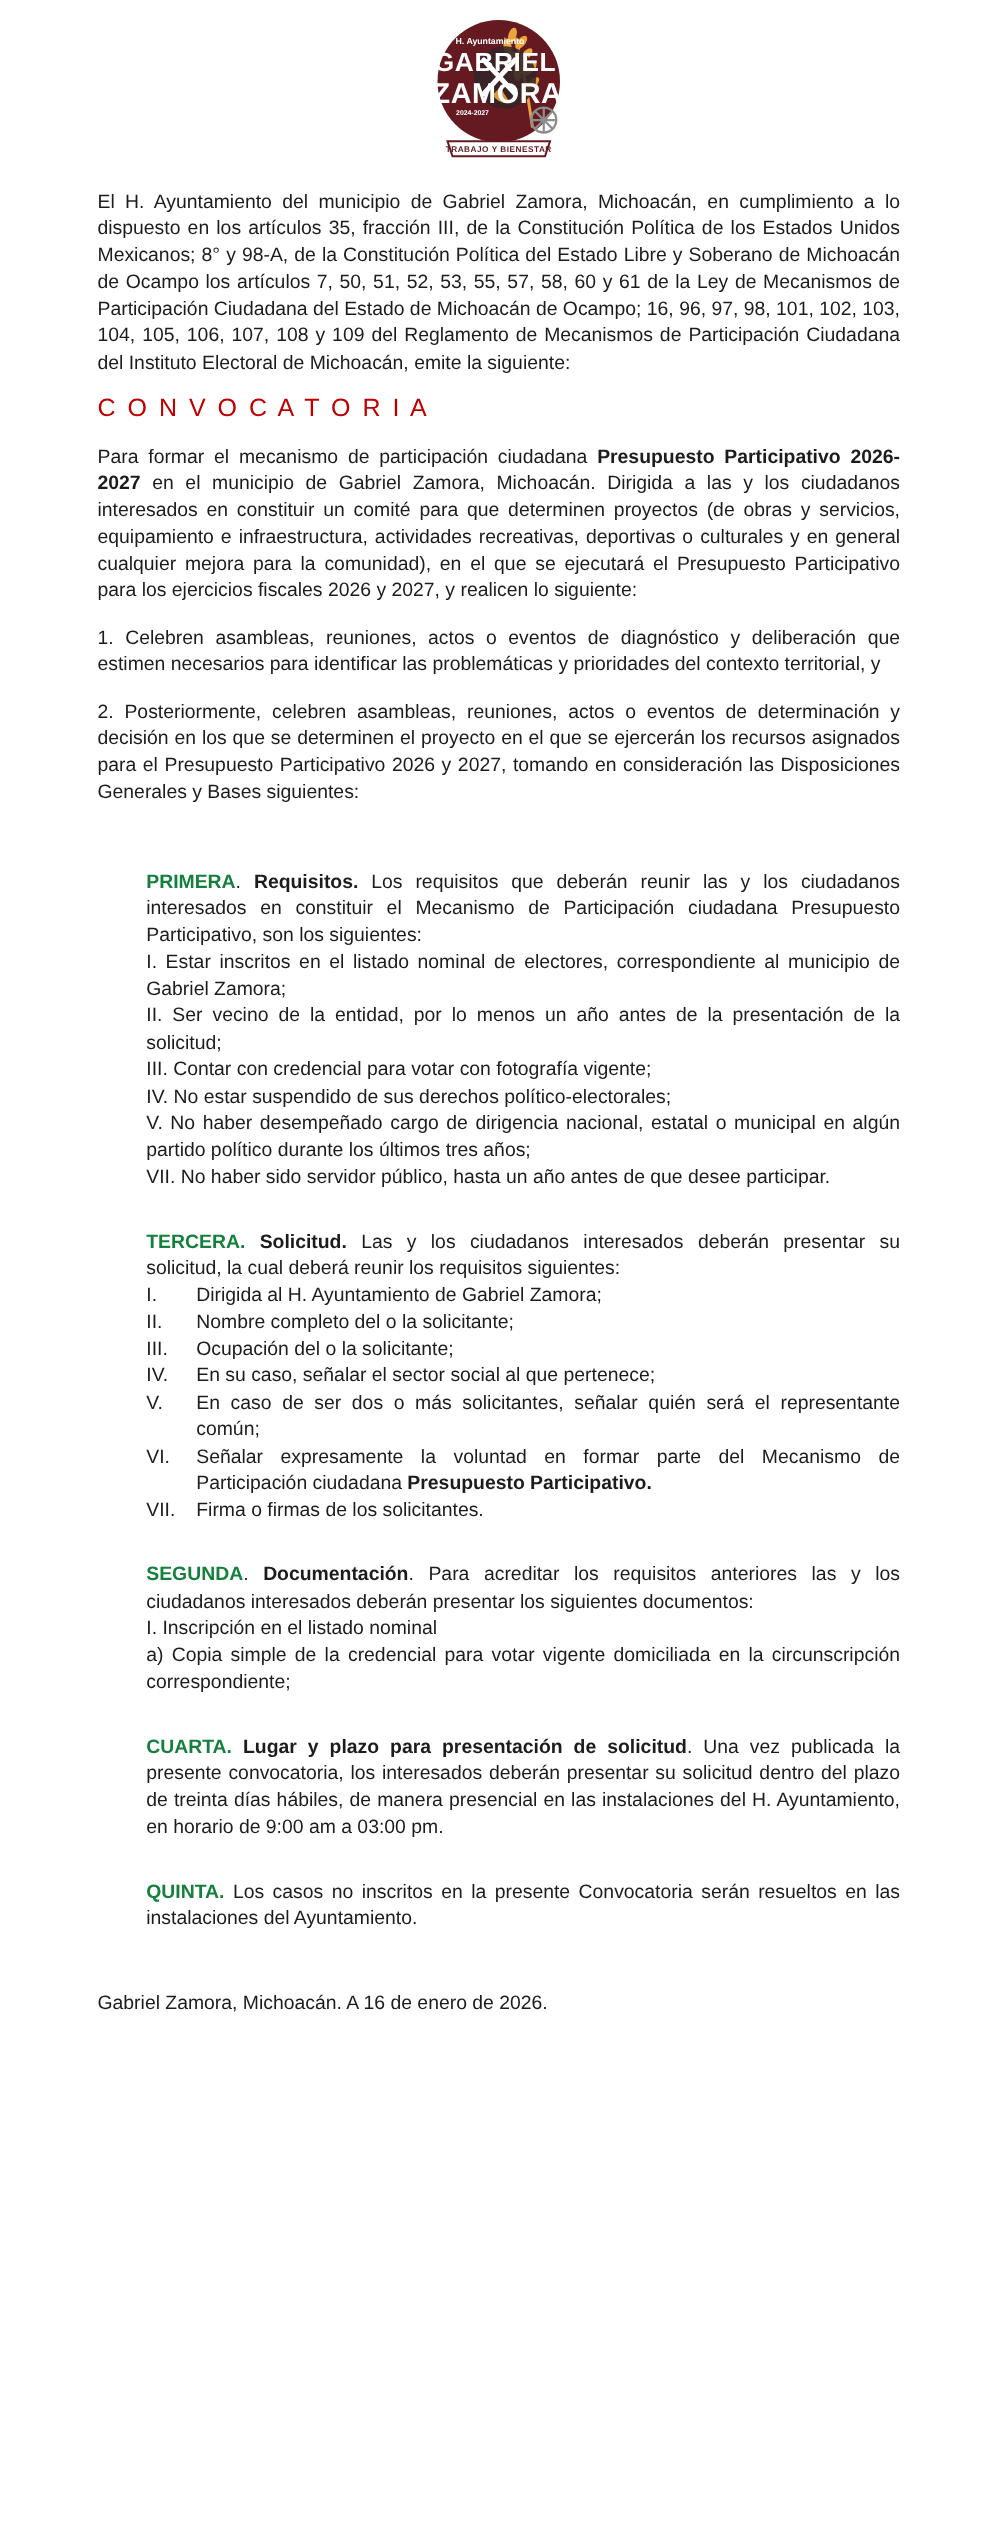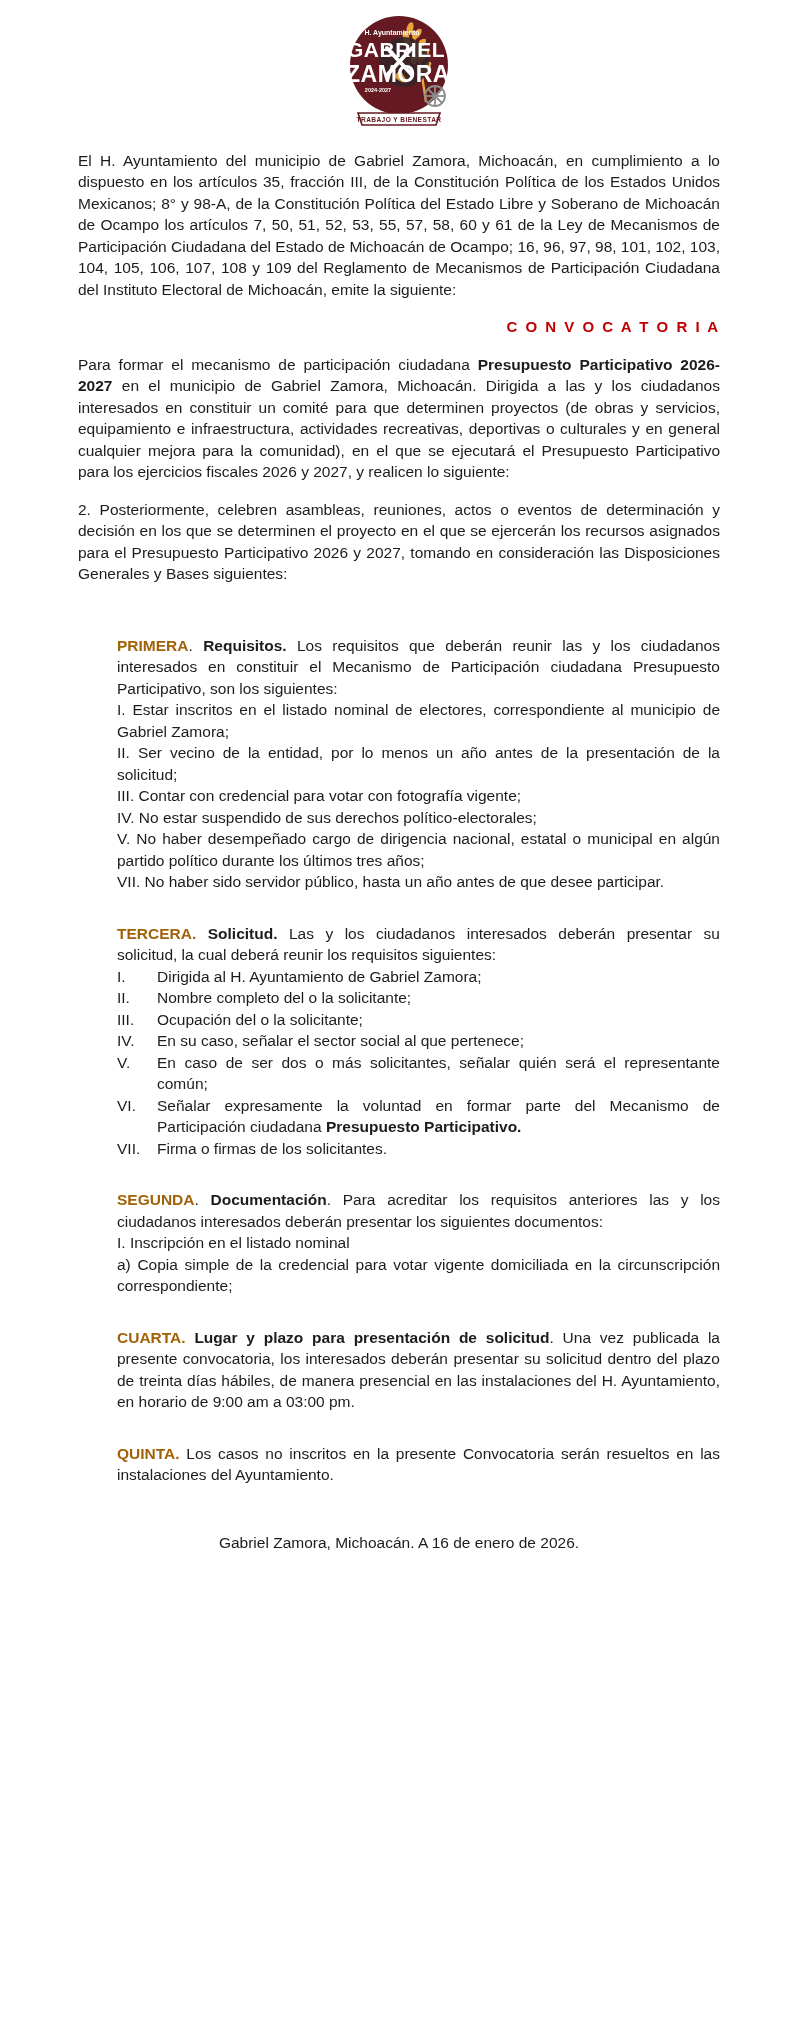--- a/index.html
+++ b/index.html
@@ -20,43 +20,43 @@
   
   .logo-wrap{text-align:center;margin:0 0 12px 0;}
   .t-org{font-size:7px;font-weight:bold;fill:#ffffff;}
   .t-big{font-size:21px;font-weight:bold;fill:#ffffff;letter-spacing:.5px;}
   .t-big2{font-size:23px;font-weight:bold;fill:#ffffff;letter-spacing:.5px;}
   .t-tiny{font-size:5.5px;font-weight:bold;fill:#ffffff;}
   .t-motto{font-size:6.6px;font-weight:bold;fill:#641a20;letter-spacing:.4px;}
 
   
   .heading{
-    text-align:right;
+    text-align:left;
     color:#c00000;
-    font-weight:bold;
-    font-size:15px;
+    font-weight:normal;
+    font-size:20px;
     letter-spacing:2px;
     margin:16px 0 16px 0;
   }
 
   
   .bases{margin-top:50px;}
   .base{margin-left:39px;}
   .base + .base{margin-top:30px;}
-  .sec-title{color:#a16207;font-weight:bold;}
+  .sec-title{color:#15803d;font-weight:bold;}
   .head{margin:0;}
   .item{margin:0;}
 
   
   .li{display:flex;margin:0;}
   .li .num{flex:0 0 40px;}
   .li .litext{flex:1;text-align:justify;}
 
   .dateline{
-    text-align:center;
+    text-align:left;
     margin-top:46px;
   }
   b{font-weight:bold;}
 </style>
 </head>
 <body>
 
 <div class="page">
   <div class="content">
 
@@ -103,20 +103,21 @@
         </g>
       </svg>
     </div>
 
     <p class="justify">El H. Ayuntamiento del municipio de Gabriel Zamora, Michoacán, en cumplimiento a lo dispuesto en los artículos 35, fracción III, de la Constitución Política de los Estados Unidos Mexicanos; 8° y 98-A, de la Constitución Política del Estado Libre y Soberano de Michoacán de Ocampo los artículos 7, 50, 51, 52, 53, 55, 57, 58, 60 y 61 de la Ley de Mecanismos de Participación Ciudadana del Estado de Michoacán de Ocampo; 16, 96, 97, 98, 101, 102, 103, 104, 105, 106, 107, 108 y 109 del Reglamento de Mecanismos de Participación Ciudadana del Instituto Electoral de Michoacán, emite la siguiente:</p>
 
     <div class="heading">C O N V O C A T O R I A</div>
 
     <p class="justify"><span>Para formar el mecanismo de participación ciudadana </span><b>Presupuesto Participativo 2026-2027</b><span> en el municipio de Gabriel Zamora, Michoacán. Dirigida a las y los ciudadanos interesados en constituir un comité para que determinen proyectos (de obras y servicios, equipamiento e infraestructura, actividades recreativas, deportivas o culturales y en general cualquier mejora para la comunidad), en el que se ejecutará el Presupuesto Participativo para los ejercicios fiscales 2026 y 2027, y realicen lo siguiente:</span></p>
 
+    <p class="justify">1. Celebren asambleas, reuniones, actos o eventos de diagnóstico y deliberación que estimen necesarios para identificar las problemáticas y prioridades del contexto territorial, y</p>
     <p class="justify">2. Posteriormente, celebren asambleas, reuniones, actos o eventos de determinación y decisión en los que se determinen el proyecto en el que se ejercerán los recursos asignados para el Presupuesto Participativo 2026 y 2027, tomando en consideración las Disposiciones Generales y Bases siguientes:</p>
 
     <div class="bases">
 
       <div class="base">
         <p class="justify head"><span class="sec-title">PRIMERA</span><span>. </span><b>Requisitos.</b><span> Los requisitos que deberán reunir las y los ciudadanos interesados en constituir el Mecanismo de Participación ciudadana Presupuesto Participativo, son los siguientes:</span></p>
         <div class="justify item">I. Estar inscritos en el listado nominal de electores, correspondiente al municipio de Gabriel Zamora;</div>
         <div class="justify item">II. Ser vecino de la entidad, por lo menos un año antes de la presentación de la solicitud;</div>
         <div class="justify item">III. Contar con credencial para votar con fotografía vigente;</div>
         <div class="justify item">IV. No estar suspendido de sus derechos político-electorales;</div>

